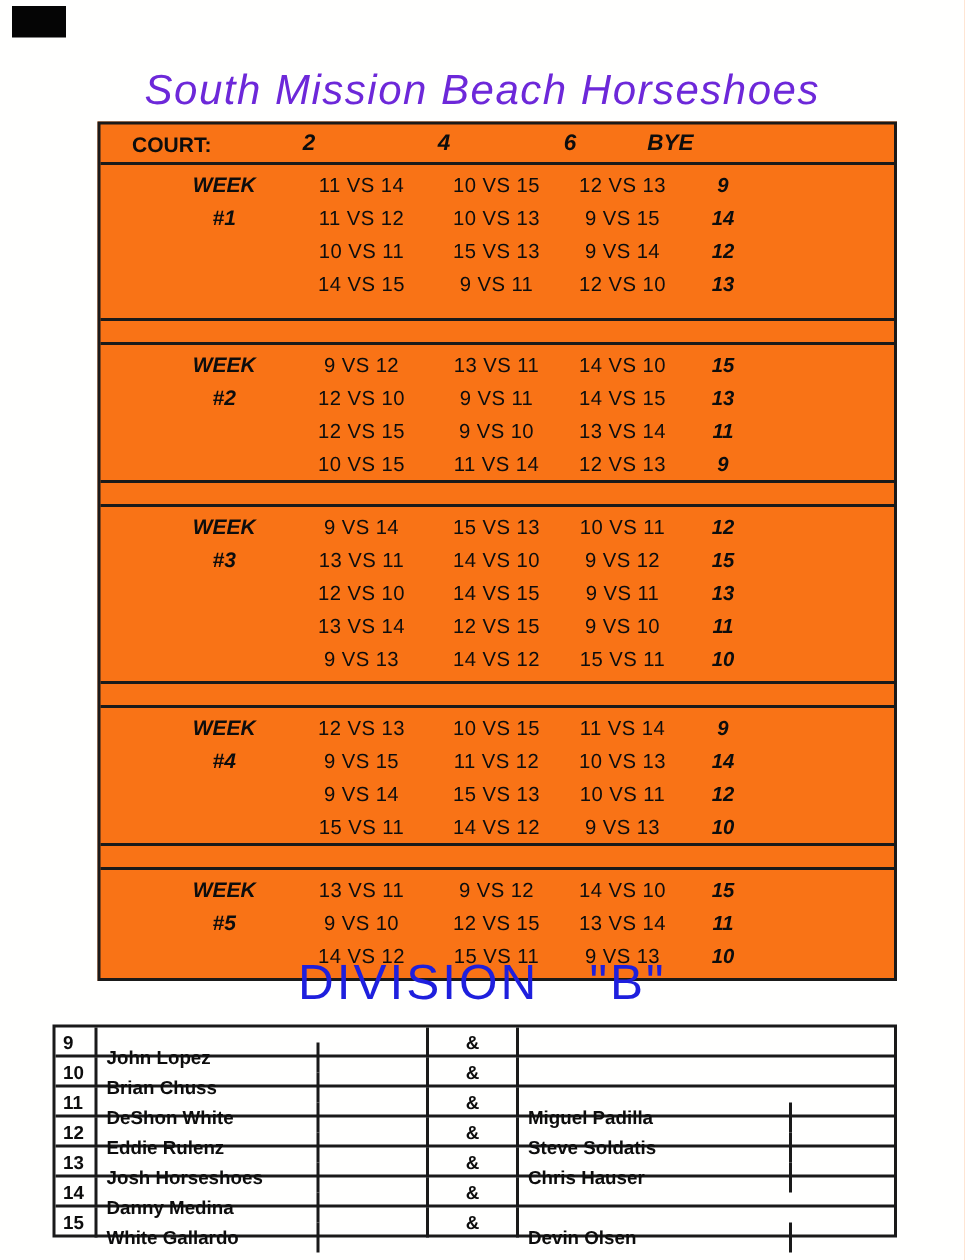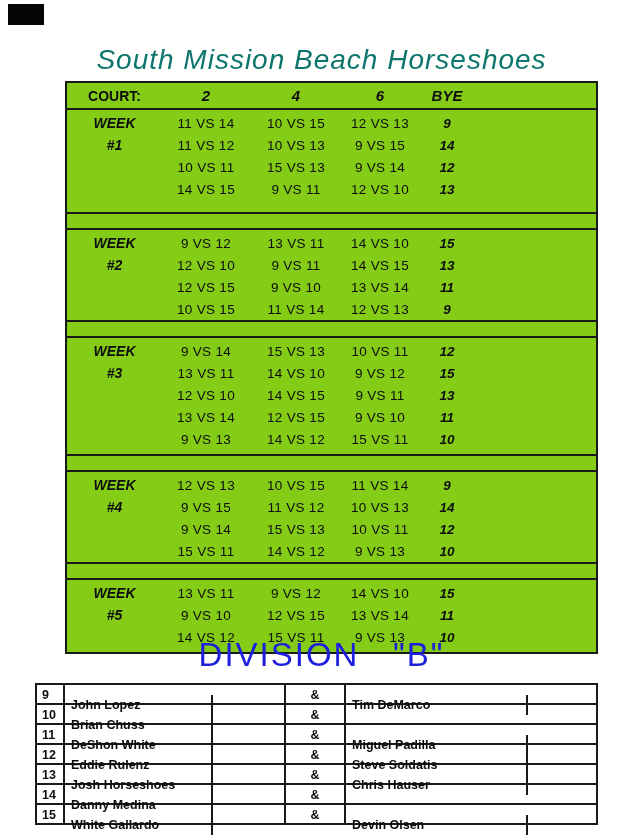--- a/index.html
+++ b/index.html
@@ -12,45 +12,45 @@
     overflow:hidden;
   }
   .corner-mark{
     position:absolute;left:8px;top:4px;width:36px;height:21px;
     background:#050505;
   }
   .doc-title{
     position:absolute;left:0;top:44px;width:100%;
     text-align:center;
     font-size:28px;font-style:italic;font-weight:normal;
-    letter-spacing:1px;color:#0f766e;
+    letter-spacing:1px;color:#6d28d9;
     white-space:nowrap;
   }
   
   .sched{
     position:absolute;left:65px;top:81px;width:533px;
     border:2px solid #1a1a1a;
     box-sizing:border-box;
-    background:#84cc16;
+    background:#f97316;
   }
   .srow{
     display:grid;
     grid-template-columns:95px 88px 92px 76px 58px 1fr;
     align-items:center;
   }
   .sched-header{
     height:25px;border-bottom:2px solid #1a1a1a;
   }
   .sched-header .cell{font-weight:bold;}
   .court-label{font-size:14px;font-weight:bold;text-align:center;}
   .court-num{font-size:15px;font-weight:bold;font-style:italic;text-align:center;}
   .week-block{border-bottom:2px solid #1a1a1a;padding-top:2px;}
   .week-block.last{border-bottom:none;}
   .week-sep{height:14px;border-bottom:2px solid #1a1a1a;}
-  .mrow{height:22px;}
+  .mrow{height:22px;padding-left:35px;}
   .cell{text-align:center;white-space:nowrap;}
   .wk-label{font-size:14px;font-weight:bold;font-style:italic;}
   .match{font-size:13.5px;letter-spacing:.3px;}
   .bye-num{font-size:13.5px;font-weight:bold;font-style:italic;}
   .pad12{padding-bottom:12px;}
   .pad4{padding-bottom:4px;}
   .pad0{padding-bottom:0px;}
   
   .division{
     position:absolute;left:0;top:636px;width:100%;
@@ -286,21 +286,20 @@
   </div>
 
   <div class="division" style="color: rgb(30, 31, 221);">DIVISION   "B"</div>
 
   <div class="roster">
     <div class="rrow">
       <div class="rcell rc-num">9</div>
       <div class="rcell rc-name">John Lopez</div>
       <div class="rcell rc-blank"></div>
       <div class="rcell rc-amp">&amp;</div>
-      <div class="rcell rc-name">Tim DeMarco</div>
       <div class="rcell rc-blank"></div>
     </div>
     <div class="rrow">
       <div class="rcell rc-num">10</div>
       <div class="rcell rc-name">Brian Chuss</div>
       <div class="rcell rc-blank"></div>
       <div class="rcell rc-amp">&amp;</div>
       <div class="rcell rc-blank"></div>
     </div>
     <div class="rrow">

